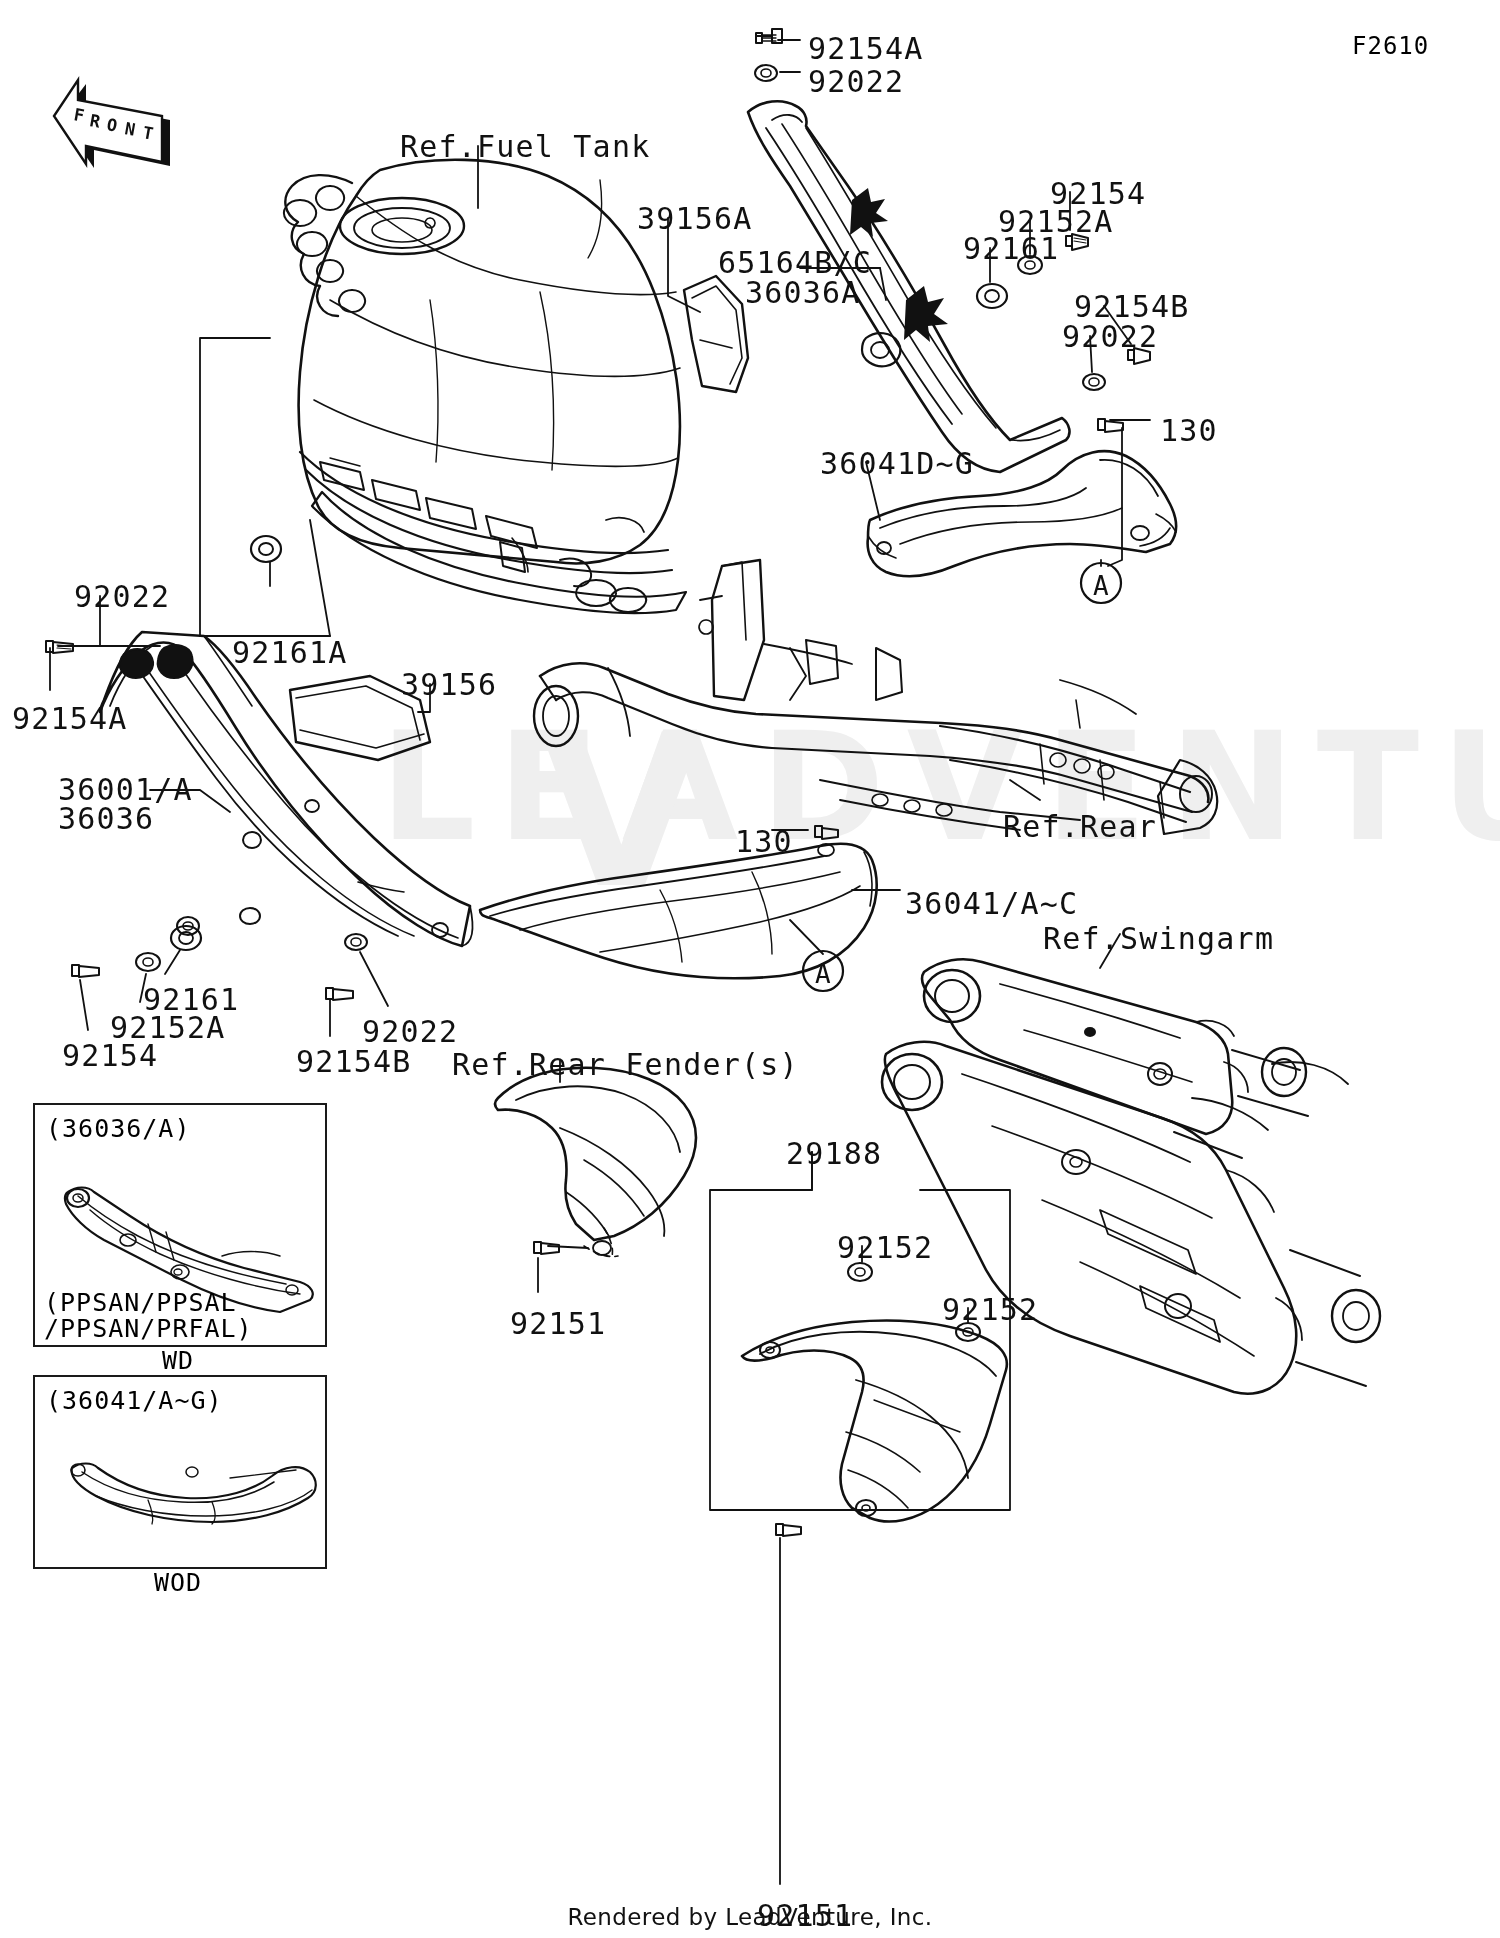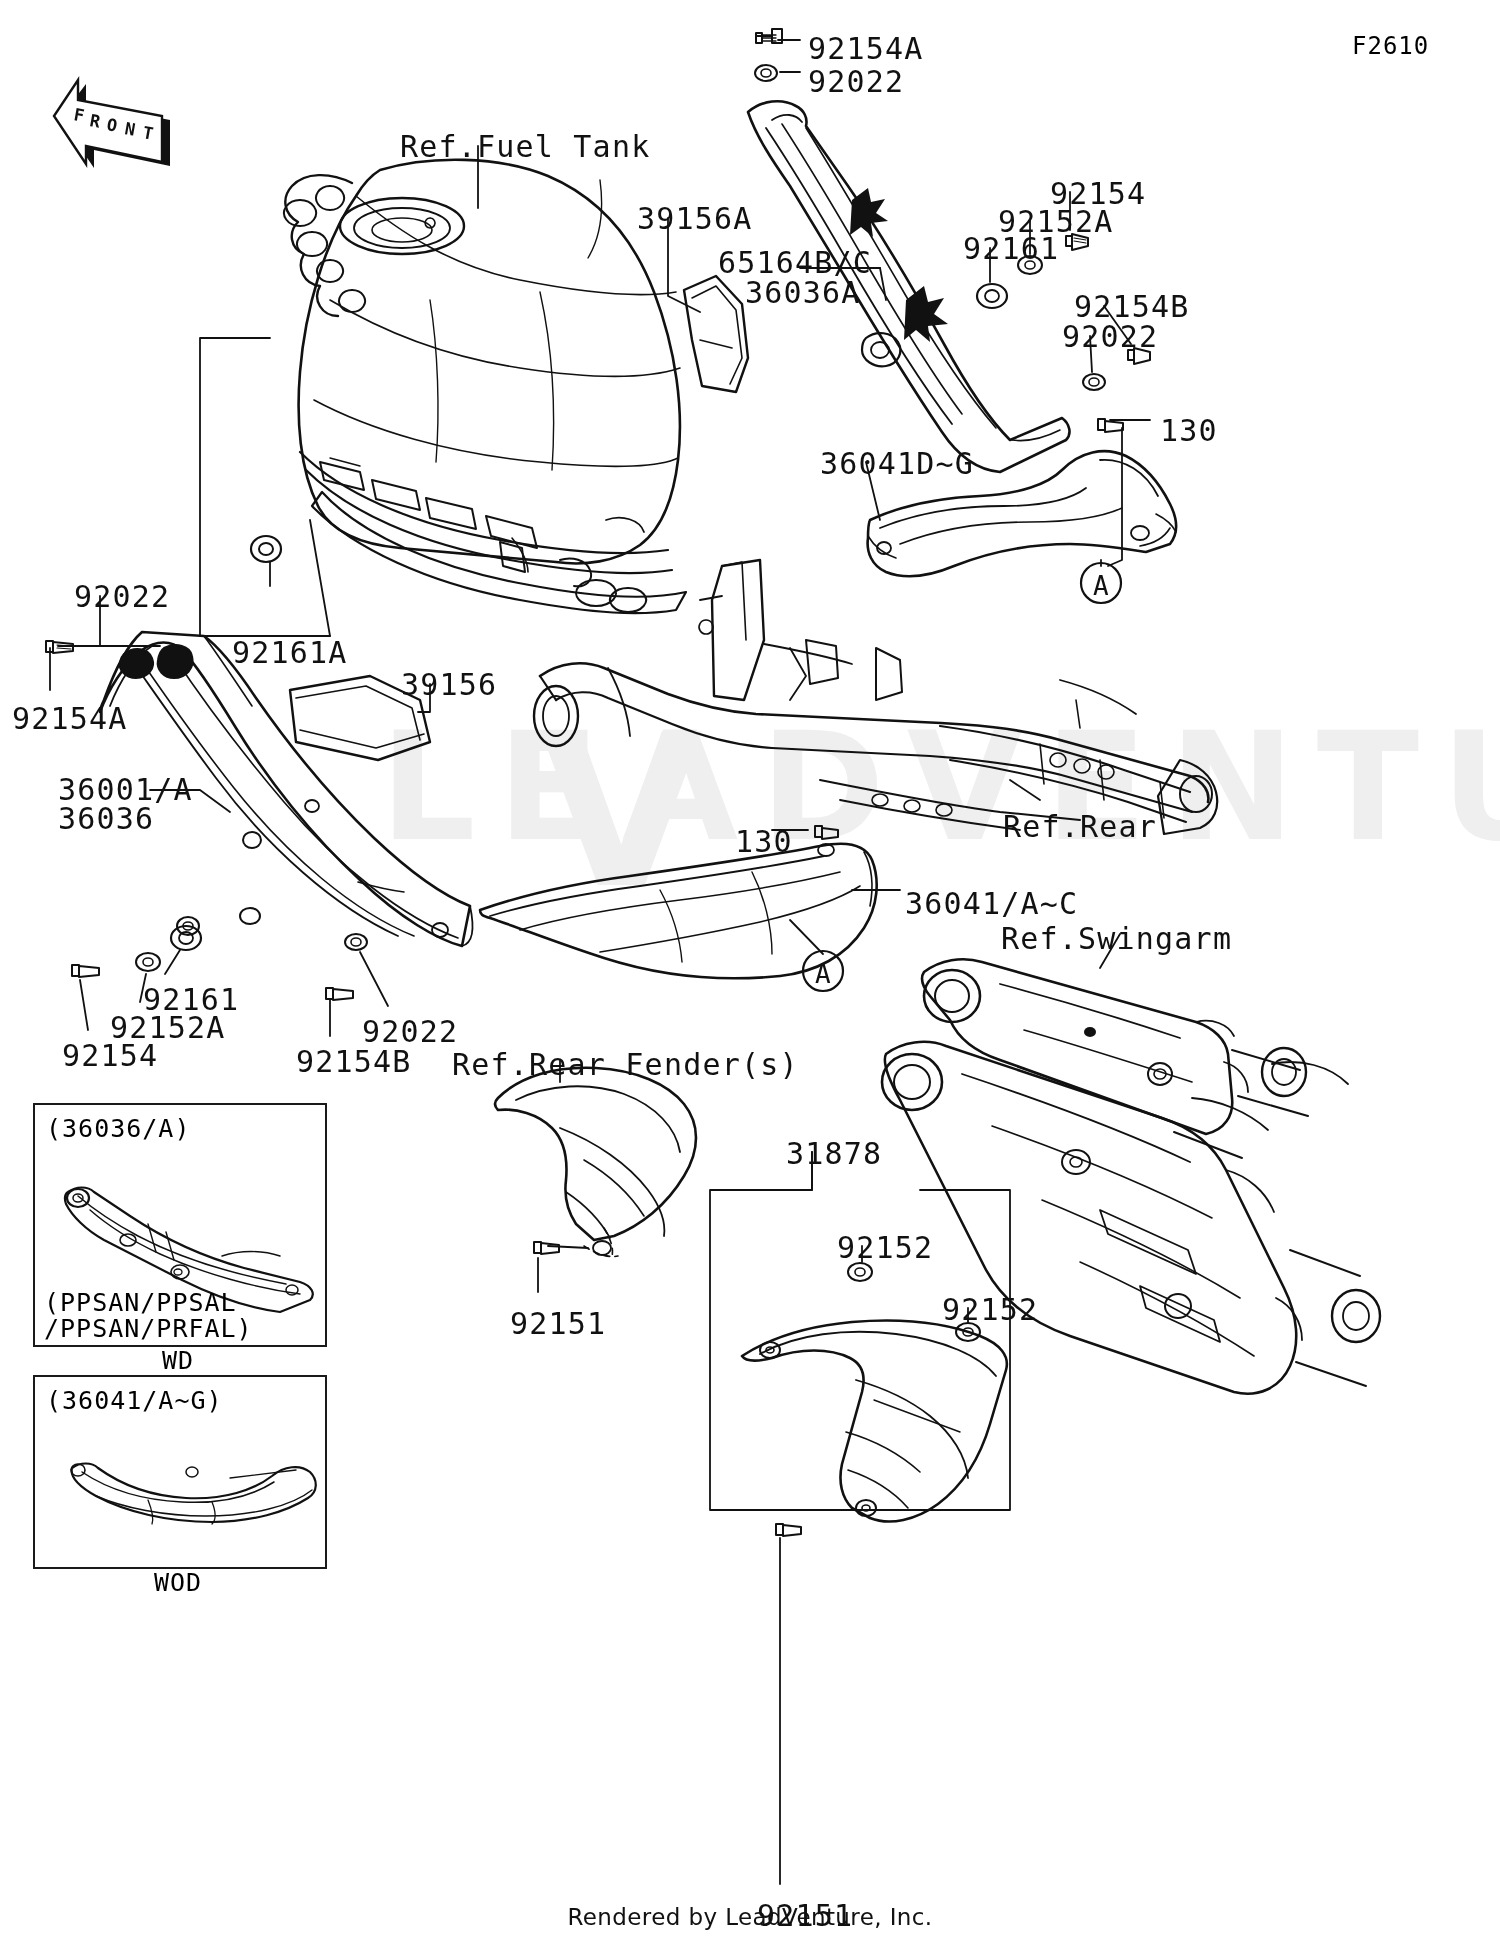--- a/index.html
+++ b/index.html
@@ -550,21 +550,21 @@
       <text x="54" y="60" font-family="DejaVu Sans Mono, monospace" font-size="17" font-weight="bold" fill="#111" transform="rotate(10 54 60)" letter-spacing="3">O</text>
       <text x="72" y="64" font-family="DejaVu Sans Mono, monospace" font-size="17" font-weight="bold" fill="#111" transform="rotate(10 72 64)" letter-spacing="3">N</text>
       <text x="90" y="68" font-family="DejaVu Sans Mono, monospace" font-size="17" font-weight="bold" fill="#111" transform="rotate(10 90 68)" letter-spacing="3">T</text>
     </g>
   </svg>
 
   <div class="corner" style="left:1352px;top:32px;">F2610</div>
 
   <div class="lbl" style="left:400px;top:128px;">Ref.Fuel Tank</div>
   <div class="lbl" style="left:1003px;top:808px;">Ref.Rear</div>
-  <div class="lbl" style="left:1001px;top:920px;text-align:right;">Ref.Swingarm</div>
+  <div class="lbl" style="left:1043px;top:920px;text-align:right;">Ref.Swingarm</div>
   <div class="lbl" style="left:452px;top:1046px;">Ref.Rear Fender(s)</div>
 
   <div class="lbl" style="left:808px;top:30px;">92154A</div>
   <div class="lbl" style="left:808px;top:63px;">92022</div>
   <div class="lbl" style="left:637px;top:200px;">39156A</div>
   <div class="lbl" style="left:718px;top:244px;">65164B/C</div>
   <div class="lbl" style="left:745px;top:274px;">36036A</div>
   <div class="lbl" style="left:1050px;top:175px;">92154</div>
   <div class="lbl" style="left:998px;top:203px;">92152A</div>
   <div class="lbl" style="left:963px;top:230px;">92161</div>
@@ -578,21 +578,21 @@
   <div class="lbl" style="left:401px;top:666px;">39156</div>
   <div class="lbl" style="left:58px;top:771px;">36001/A</div>
   <div class="lbl" style="left:58px;top:800px;">36036</div>
   <div class="lbl" style="left:143px;top:981px;">92161</div>
   <div class="lbl" style="left:110px;top:1009px;">92152A</div>
   <div class="lbl" style="left:62px;top:1037px;">92154</div>
   <div class="lbl" style="left:362px;top:1013px;">92022</div>
   <div class="lbl" style="left:296px;top:1043px;">92154B</div>
   <div class="lbl" style="left:735px;top:823px;">130</div>
   <div class="lbl" style="left:905px;top:885px;">36041/A~C</div>
-  <div class="lbl" style="left:786px;top:1135px;">31878</div>
+  <div class="lbl" style="left:786px;top:1135px;">29188</div>
   <div class="lbl" style="left:837px;top:1229px;">92152</div>
   <div class="lbl" style="left:942px;top:1291px;">92152</div>
   <div class="lbl" style="left:510px;top:1305px;">92151</div>
   <div class="lbl" style="left:757px;top:1897px;">92151</div>
 
   <div class="lbl" style="left:1093px;top:570px;font-size:26px;">A</div>
   <div class="lbl" style="left:815px;top:958px;font-size:26px;">A</div>
 
   <div class="inset" style="left:33px;top:1103px;width:290px;height:240px;"></div>
   <div class="inset-title" style="left:46px;top:1114px;">(36036/A)</div>

